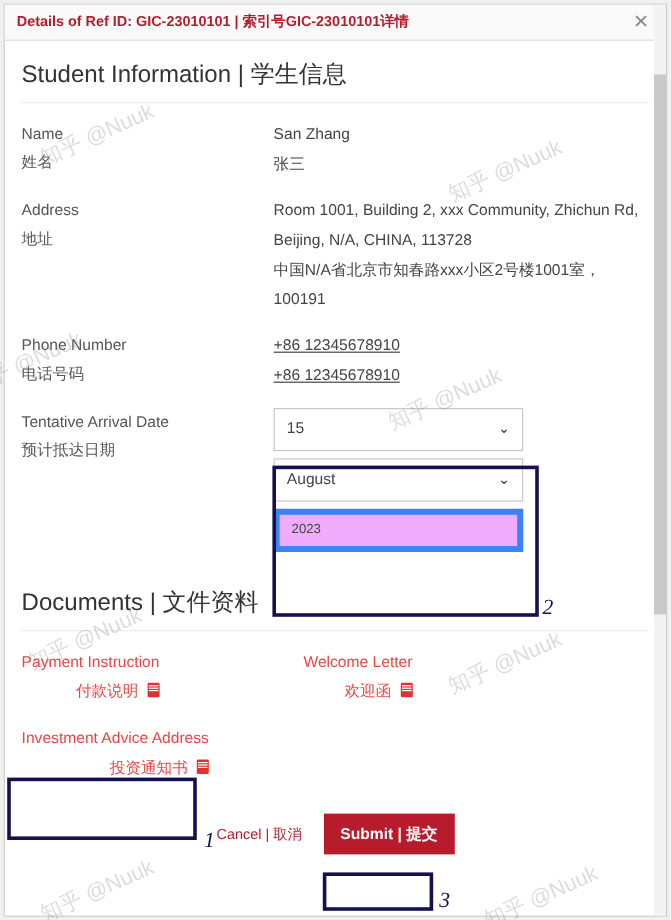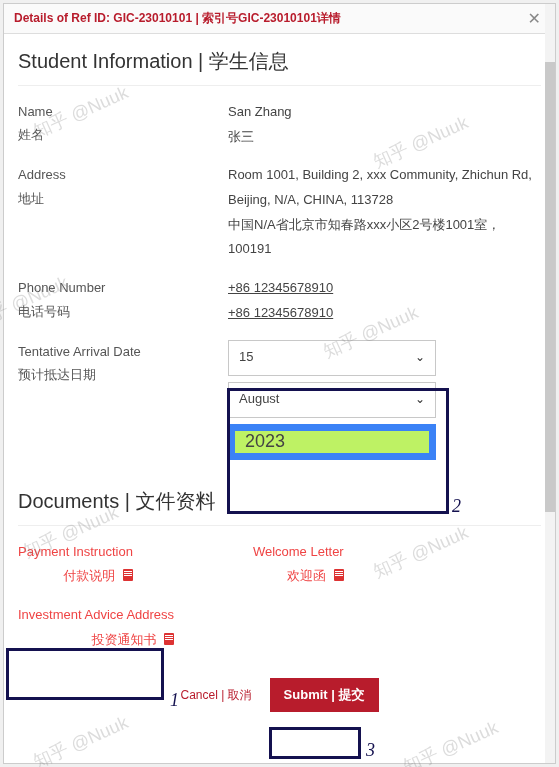--- a/index.html
+++ b/index.html
@@ -89,24 +89,24 @@
     display: flex;
     align-items: center;
     justify-content: space-between;
     margin-bottom: 6px;
     text-align: right;
   }
   .select .chev { font-size: 12px; color: #333; }
   .readonly {
     width: 208px;
     height: 36px;
-    border: 7px solid #3b82f6;
-    background: #bef264;
+    border: 5px solid #3b82f6;
+    background: #f0abfc;
     padding: 0 10px;
-    font-size: 18px;
+    font-size: 11px;
     color: #444;
     display: flex;
     align-items: center;
   }
   .date-group {
     display: flex;
     flex-direction: column;
   }
   .docs-row {
     display: flex;

